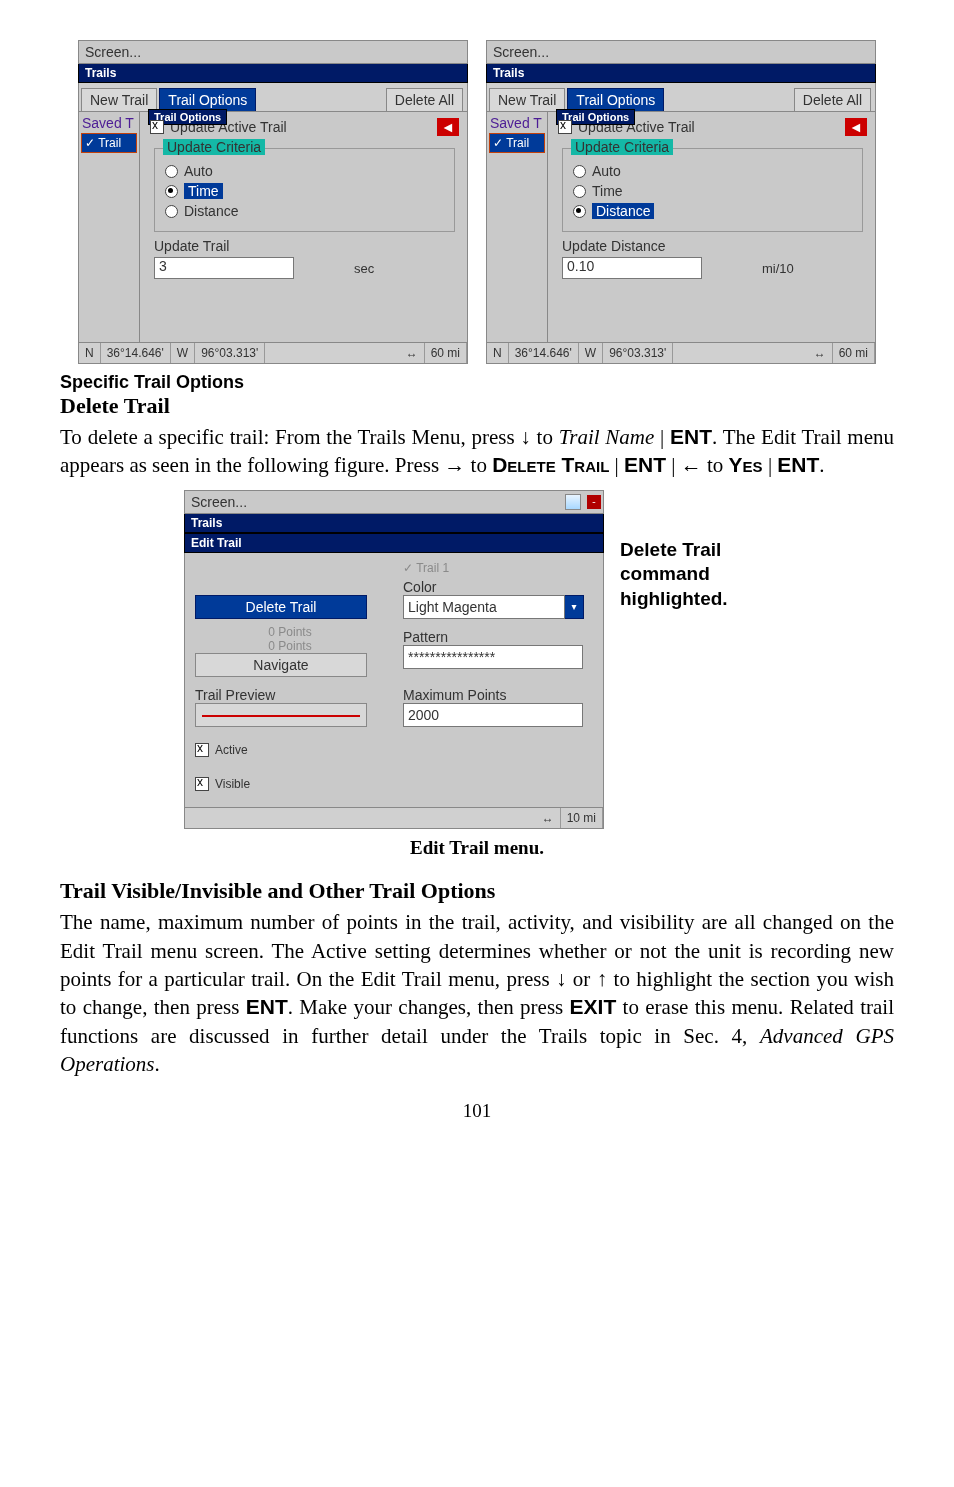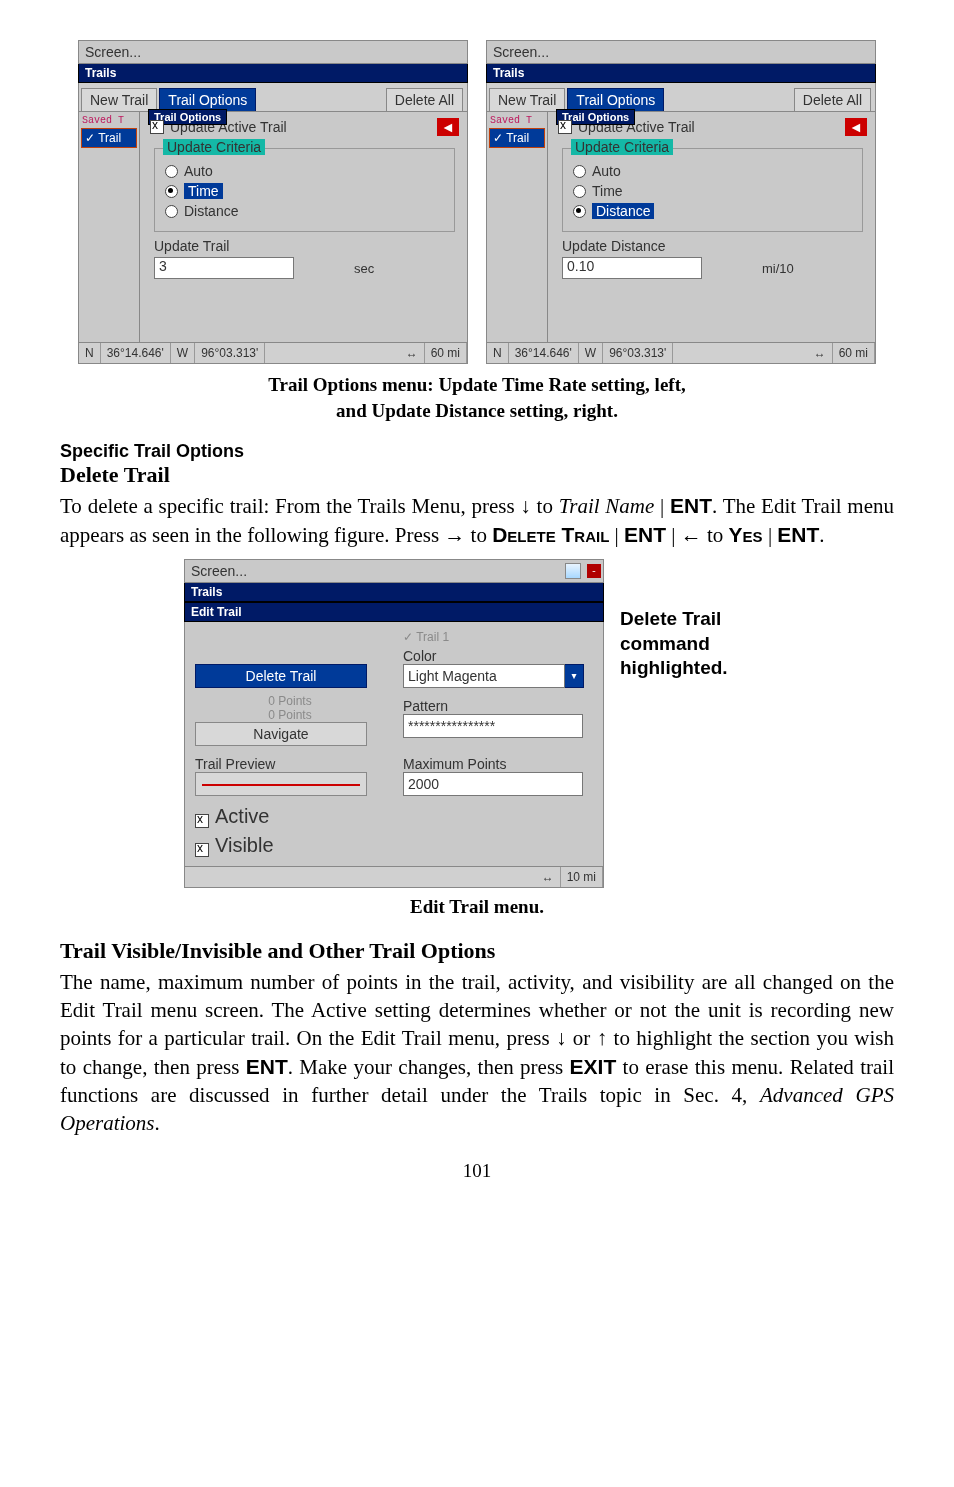--- a/index.html
+++ b/index.html
@@ -45,30 +45,30 @@
 .et-hdr{background:#001a66;color:#fff;font-family:Arial,sans-serif;font-size:12px;font-weight:bold;padding:2px 6px;border:1px solid #000}
 .et-panel{background:#c9c9c9;border:1px solid #888;border-top:0;padding:8px 10px 6px 10px}
 .et-grid{display:grid;grid-template-columns:1fr 1fr;column-gap:18px;row-gap:6px;font-family:Arial,sans-serif;font-size:14px;color:#333}
 .et-lbl{margin-top:4px}
 .et-inp{background:#fff;border:1px solid #777;height:22px;padding:0 4px;display:flex;align-items:center;font-family:Arial,sans-serif;font-size:14px;color:#333;width:170px}
 .et-btn{background:#d8d8d8;border:1px solid #888;text-align:center;padding:3px 0;font-family:Arial,sans-serif;font-size:14px;color:#333;width:170px}
 .et-btn.hl{background:#003a99;color:#fff;border-color:#001a66}
 .et-ghost{color:#8a8a8a;font-size:12px;text-align:center}
 .et-sel{display:flex}
 .et-sel .dd{width:18px;background:#003a99;color:#fff;display:flex;align-items:center;justify-content:center;border:1px solid #001a66;border-left:0;font-size:10px}
-.et-chk{display:flex;align-items:flex-end;font-family:Arial,sans-serif;font-size:20px;color:#333;margin:3px 0}
+.et-chk{display:flex;align-items:flex-start;font-family:Arial,sans-serif;font-size:12px;color:#333;margin:10px 0}
 .preview{border:1px solid #888;background:#d8d8d8;height:22px;width:170px;position:relative}
 .preview::after{content:"";position:absolute;left:6px;right:6px;top:50%;height:2px;background:#cc0000}
 .callout{font-family:Arial,sans-serif;font-weight:bold;font-size:19px;line-height:1.3;width:150px;margin-top:48px}
 .pageno{text-align:center;font-size:19px;margin-top:22px}
 .topbar .sq{width:14px;height:14px;border:1px solid #888;margin-left:auto;margin-right:6px;background:linear-gradient(#e8f4ff,#a8d8ff)}
 .topbar .x{width:14px;height:14px;background:#b00000;color:#fff;font-size:10px;display:flex;align-items:center;justify-content:center;margin-right:2px}
 .wrap-outer{display:flex}
 .leftstack{width:60px;background:#c9c9c9;border:1px solid #888;border-top:0;border-right:0}
-.leftstack .sv{font-family:Liberation Mono, monospace;font-size:10px;color:#be185d;padding:3px 3px 0 3px}
+.leftstack .sv{font-family:Liberation Sans, sans-serif;font-size:14px;color:#4c1d95;padding:3px 3px 0 3px}
 .leftstack .tpill{display:block;background:#003a99;color:#fff;font-family:Arial,sans-serif;font-size:12px;padding:2px 3px;margin:2px 2px 0 2px;border:1px solid #c2410c}
 </style>
 </head>
 <body>
 <div class="page">
 
 <div class="fig-row">
 
   <div class="device">
     <div class="topbar">
@@ -178,24 +178,20 @@
       <div class="cell">36°14.646'</div>
       <div class="cell">W</div>
       <div class="cell">96°03.313'</div>
       <div class="sp"></div>
       <div class="cell">↔</div>
       <div class="cell">60 mi</div>
     </div>
   </div>
 </div>
 
-<p class="caption">
-  <span>Trail Options menu: Update Time Rate setting, left,</span><br>
-  <span>and Update Distance setting, right.</span>
-</p>
 
 <p class="sec-bold">Specific Trail Options</p>
 <p class="h2s">Delete Trail</p>
 <p class="body">
   <span>To delete a specific trail: From the Trails Menu, press ↓ to </span><span class="it">Trail Name</span> | <span class="kw">ENT</span><span>. The Edit Trail menu appears as seen in the following figure. Press → to </span><span class="sc">Delete Trail</span> | <span class="kw">ENT</span><span> | ← to </span><span class="sc">Yes</span> | <span class="kw">ENT</span>.
 </p>
 
 <div class="dev2-wrap">
   <div class="dev2">
     <div class="topbar">

